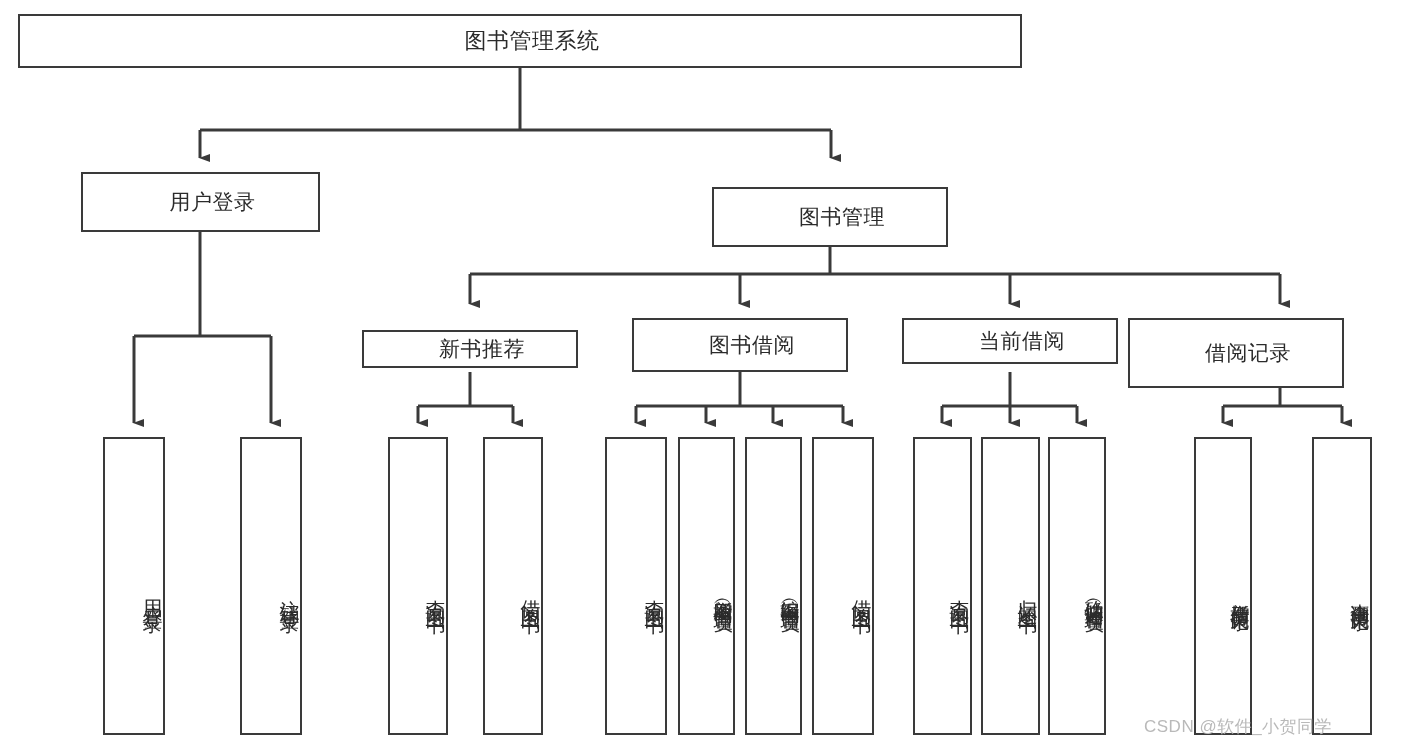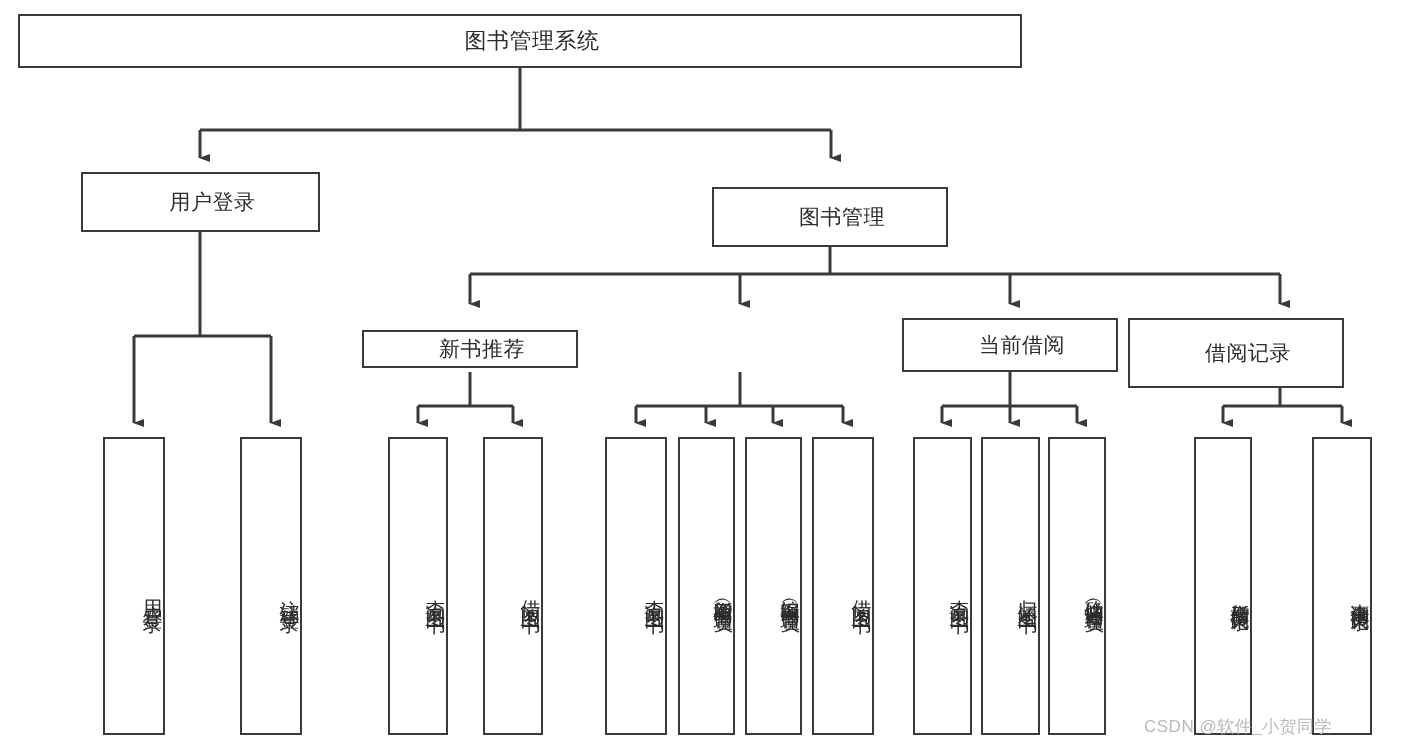--- a/index.html
+++ b/index.html
@@ -125,21 +125,22 @@
       <path d="M 1342 406 L 1342 423" marker-end="url(#arrowhead)"></path>
     </g>
   </svg>
 
   <div class="node-box node-h node-root" style="left:18px; top:14px; width:1004px; height:54px;">图书管理系统</div>
 
   <div class="node-box node-h" style="left:81px; top:172px; width:239px; height:60px;">用户登录</div>
   <div class="node-box node-h" style="left:712px; top:172px; width:236px; height:60px;margin-top:15px;">图书管理</div>
 
   <div class="node-box node-h" style="left:362px; top:330px; width:216px; height:38px;">新书推荐</div>
-  <div class="node-box node-h" style="left:902px; top:318px; width:216px; height:54px;text-align:right;">当前借阅</div>
+  <div class="node-box node-h" style="left:632px; top:318px; width:216px; height:54px;">图书借阅</div>
+  <div class="node-box node-h" style="left:902px; top:318px; width:216px; height:46px;text-align:right;">当前借阅</div>
   <div class="node-box node-h" style="left:1128px; top:318px; width:216px; height:70px;text-align:right;">借阅记录</div>
 
   <div class="node-box node-v" style="left:103px; top:437px; width:62px; height:298px;">用户登录</div>
   <div class="node-box node-v" style="left:240px; top:437px; width:62px; height:298px;">注销登录</div>
 
   <div class="node-box node-v" style="left:388px; top:437px; width:60px; height:298px;">查询图书</div>
   <div class="node-box node-v" style="left:483px; top:437px; width:60px; height:298px;">借阅图书</div>
 
   <div class="node-box node-v" style="left:605px; top:437px; width:62px; height:298px;">查询图书</div>
   <div class="node-box node-v tight" style="left:678px; top:437px; width:57px; height:298px;">新增图书（管理员）</div>

